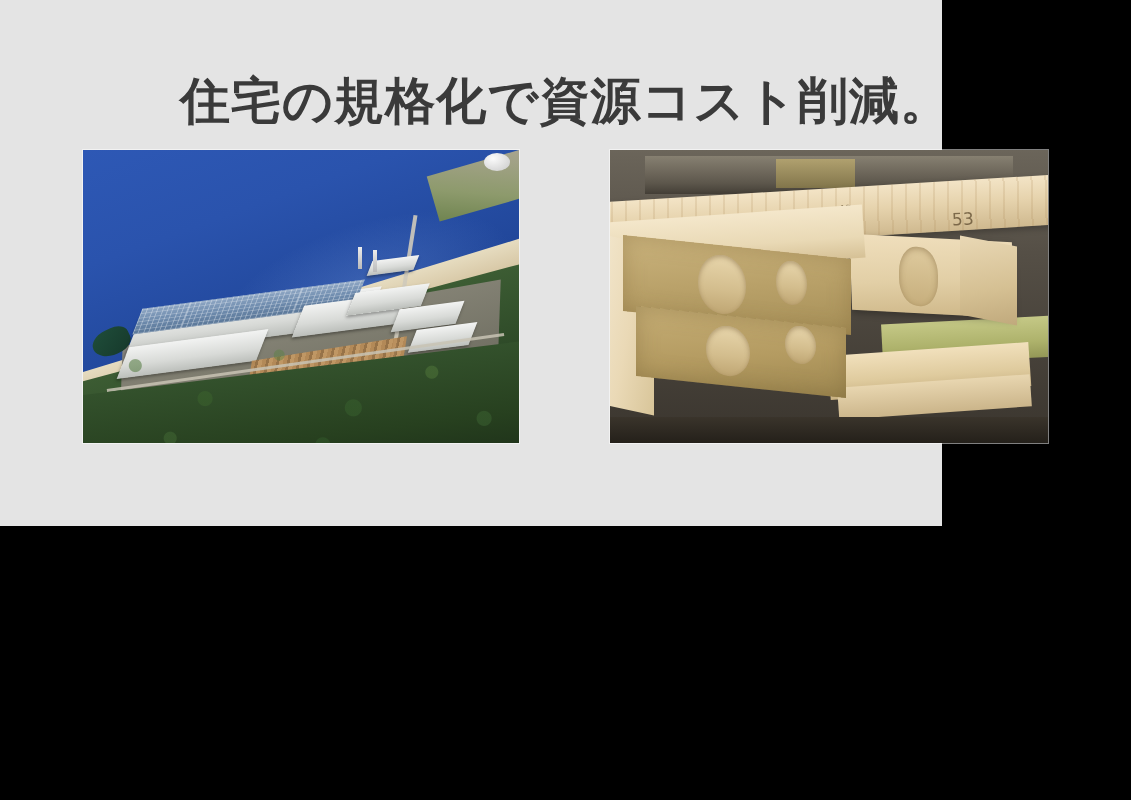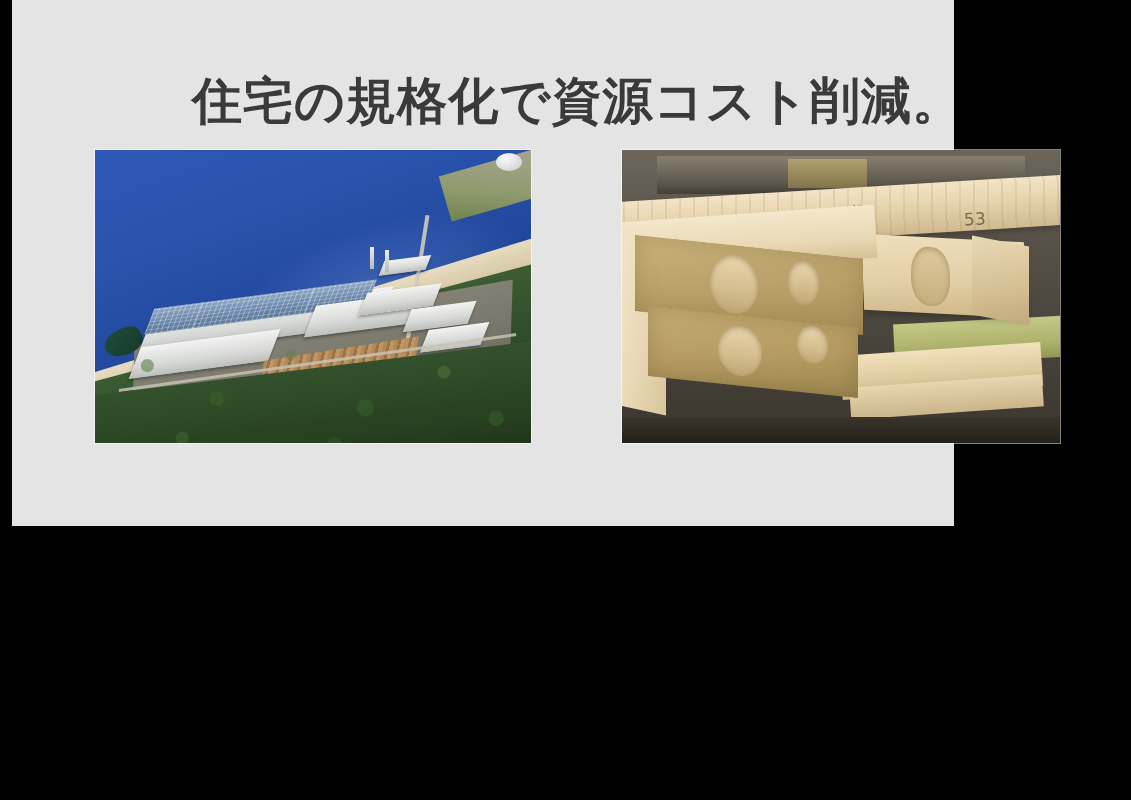--- a/index.html
+++ b/index.html
@@ -15,21 +15,20 @@
     position: relative;
   }
 
   
   .top-panel {
     position: absolute;
     left: 0; top: 0;
     width: 942px;
     height: 526px;
     background: #e4e4e4;
-    margin-left: 12px;
   }
 
   .page-title {
     position: absolute;
     left: 0; top: 36px;
     width: 1131px;
     text-align: center;
     font-size: 50px;
     line-height: 62px;
     font-weight: bold;

